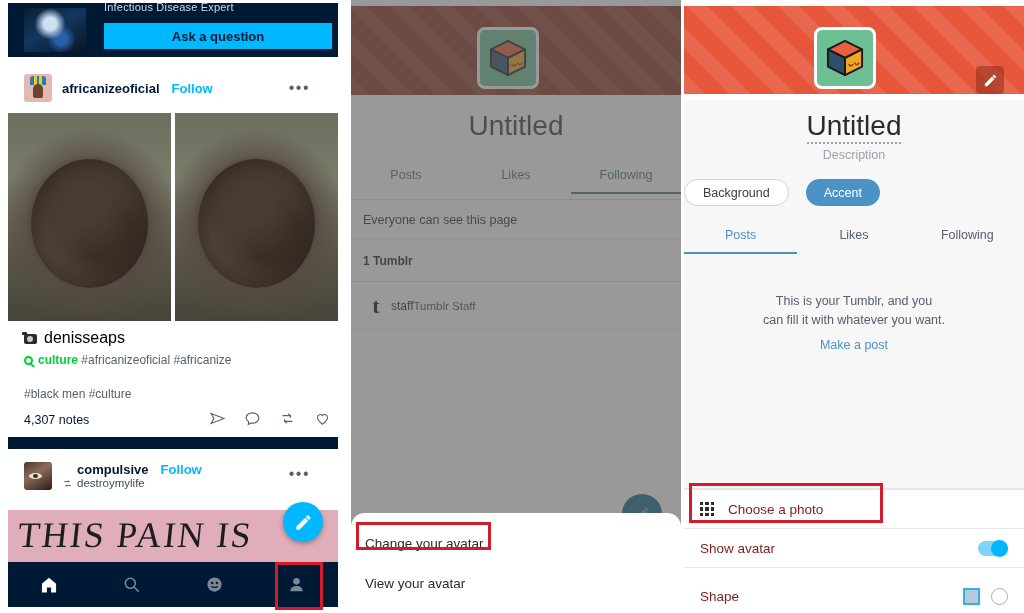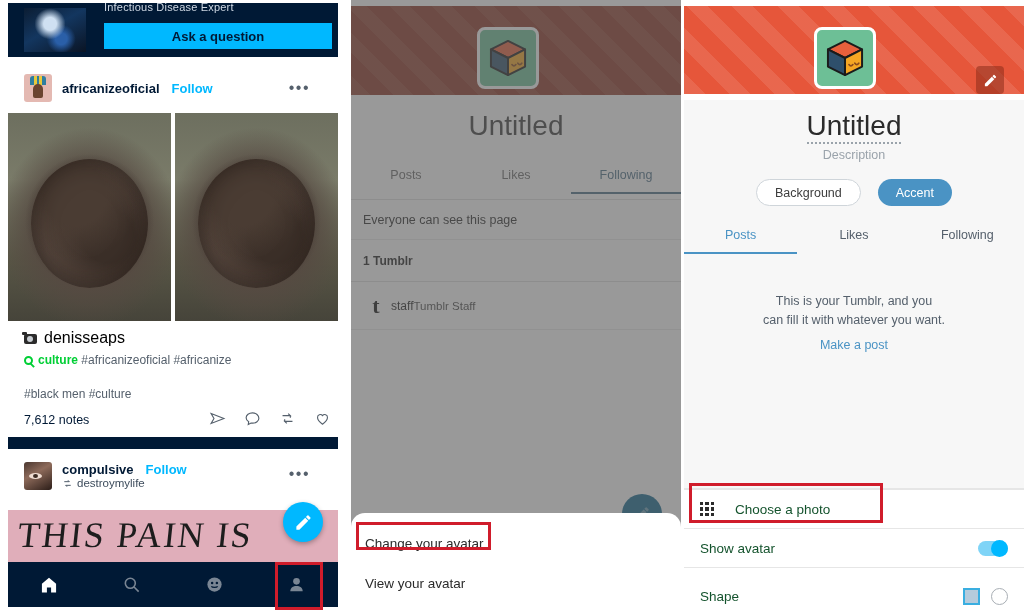--- a/index.html
+++ b/index.html
@@ -165,35 +165,35 @@
       repeating-linear-gradient(45deg, rgba(255,255,255,.10) 0 15px, rgba(255,255,255,0) 15px 32px),
       #e6563a;
   }
   .r-edit {
     position:absolute; left:292px; top:60px; width:28px; height:28px; border-radius:4px;
     background:rgba(140,45,25,.55); display:flex; align-items:center; justify-content:center;
   }
   .r-title { position:absolute; top:110px; width:340px; text-align:center; font-size:28px; color:#2b2b2b; }
   .r-title span { border-bottom:2px dotted #9aa3ab; padding-bottom:1px; }
   .r-desc { position:absolute; top:148px; width:340px; text-align:center; font-size:12.5px; color:#9aa3ab; }
-  .r-pills { position:absolute; top:179px; width:340px; display:flex; justify-content:center; gap:17px;}
+  .r-pills { position:absolute; top:179px; width:340px; display:flex; gap:17px;}
   .pill { height:27px; border-radius:14px; display:flex; align-items:center; justify-content:center;
      font-size:12.5px; padding:0 18px; }
   .pill.outline { border:1px solid #cfd5da; color:#3c3c3c; background:#fff; }
   .pill.filled { background:#4a93c4; color:#fff; }
   .r-tabs { position:absolute; top:228px; left:0; width:340px; display:flex; }
   .r-tab { flex:1; text-align:center; font-size:12.5px; color:#55606c; padding-bottom:10px; }
   .r-tab.active { color:#4a93c4; border-bottom:2px solid #4a93c4; }
   .r-empty { position:absolute; top:292px; width:340px; text-align:center;
      font-size:12.5px; color:#55606c; line-height:19px; }
   .r-makepost { position:absolute; top:338px; width:340px; text-align:center;
      font-size:12.5px; color:#4a93c4; }
   .r-panel-bg { position:absolute; left:0; top:100px; width:340px; height:388px; background:#f7f7f7; }
   .r-opt { position:absolute; left:0; width:340px; height:39px; display:flex; align-items:center;
-     padding:0 16px; border-top:1px solid #e6e6e6; background:#fff; font-size:13.5px; color:#14532d;gap:7px; }
+     padding:0 16px; border-top:1px solid #e6e6e6; background:#fff; font-size:13.5px; color:#7f1d1d; }
   .grid-icon { width:14px; height:14px; display:grid; grid-template-columns:repeat(3,1fr);
      grid-template-rows:repeat(3,1fr); gap:2px; margin-right:14px; }
   .grid-icon i { background:#2b2b2b; display:block; }
   .toggle { margin-left:auto; width:30px; height:15px; border-radius:8px; background:#7fd4f7; position:relative; }
   .toggle::after{ content:""; position:absolute; right:0; top:-1px; width:17px;height:17px;border-radius:50%;
      background:#00b8ff; }
   .shape-opts { margin-left:auto; display:flex; align-items:center; gap:11px; }
   .sq { width:17px; height:17px; background:#b5cbdc; border:2px solid #3aaee0; }
   .ci { width:17px; height:17px; border-radius:50%; border:1.5px solid #a8aeb4; }
   .r-sheet-top { position:absolute; left:0; top:488px; width:340px; height:1px; background:#e6e6e6; }
@@ -228,21 +228,21 @@
         <span class="cam"></span><span>denisseaps</span>
       </div>
 
       <div class="tags">
         <span class="mag"></span><span class="srch">culture</span>
         <span>#africanizeoficial  #africanize</span><br>
         <br>
         <span>#black men  #culture</span>
       </div>
 
-      <div class="notes">7,612 notes</div>
+      <div class="notes">4,307 notes</div>
 
       <div class="act-row">
         <span>
           <svg width="17" height="17" viewBox="0 0 24 24" fill="none" stroke="#55606c" stroke-width="1.6">
               <path d="M3 5l18 7-18 7 4-7z"></path>
             </svg>
         </span>
         <span>
           <svg width="17" height="17" viewBox="0 0 24 24" fill="none" stroke="#55606c" stroke-width="1.6">
               <path d="M12 4C7 4 3 7.1 3 11c0 2.3 1.4 4.3 3.6 5.6L6 20.5l4-2.1c.6.1 1.3.2 2 .2 5 0 9-3.1 9-7s-4-7.6-9-7.6z"></path>
@@ -261,21 +261,21 @@
         </span>
       </div>
 
       <div class="divider-dark"></div>
 
       <div class="post2-head">
         <div style="display:flex; align-items:flex-start;">
           <div class="av av-comp"></div>
           <div style="margin-left:10px;">
             <div style="display:flex; align-items:center;">
-              <div class="uname" style="margin-left:0;">compulsive</div>
+              <div class="uname" style="margin-left:15px;">compulsive</div>
               <div class="follow">Follow</div>
             </div>
             <div class="reblog-line">
               <svg width="11" height="11" viewBox="0 0 24 24" fill="none" stroke="#3d4c5c" stroke-width="2">
                   <path d="M5 8h11l-3-3M19 16H8l3 3"></path>
                 </svg>
               <span>destroymylife</span>
             </div>
           </div>
           <div class="dots" style="top:4px;">•••</div>

